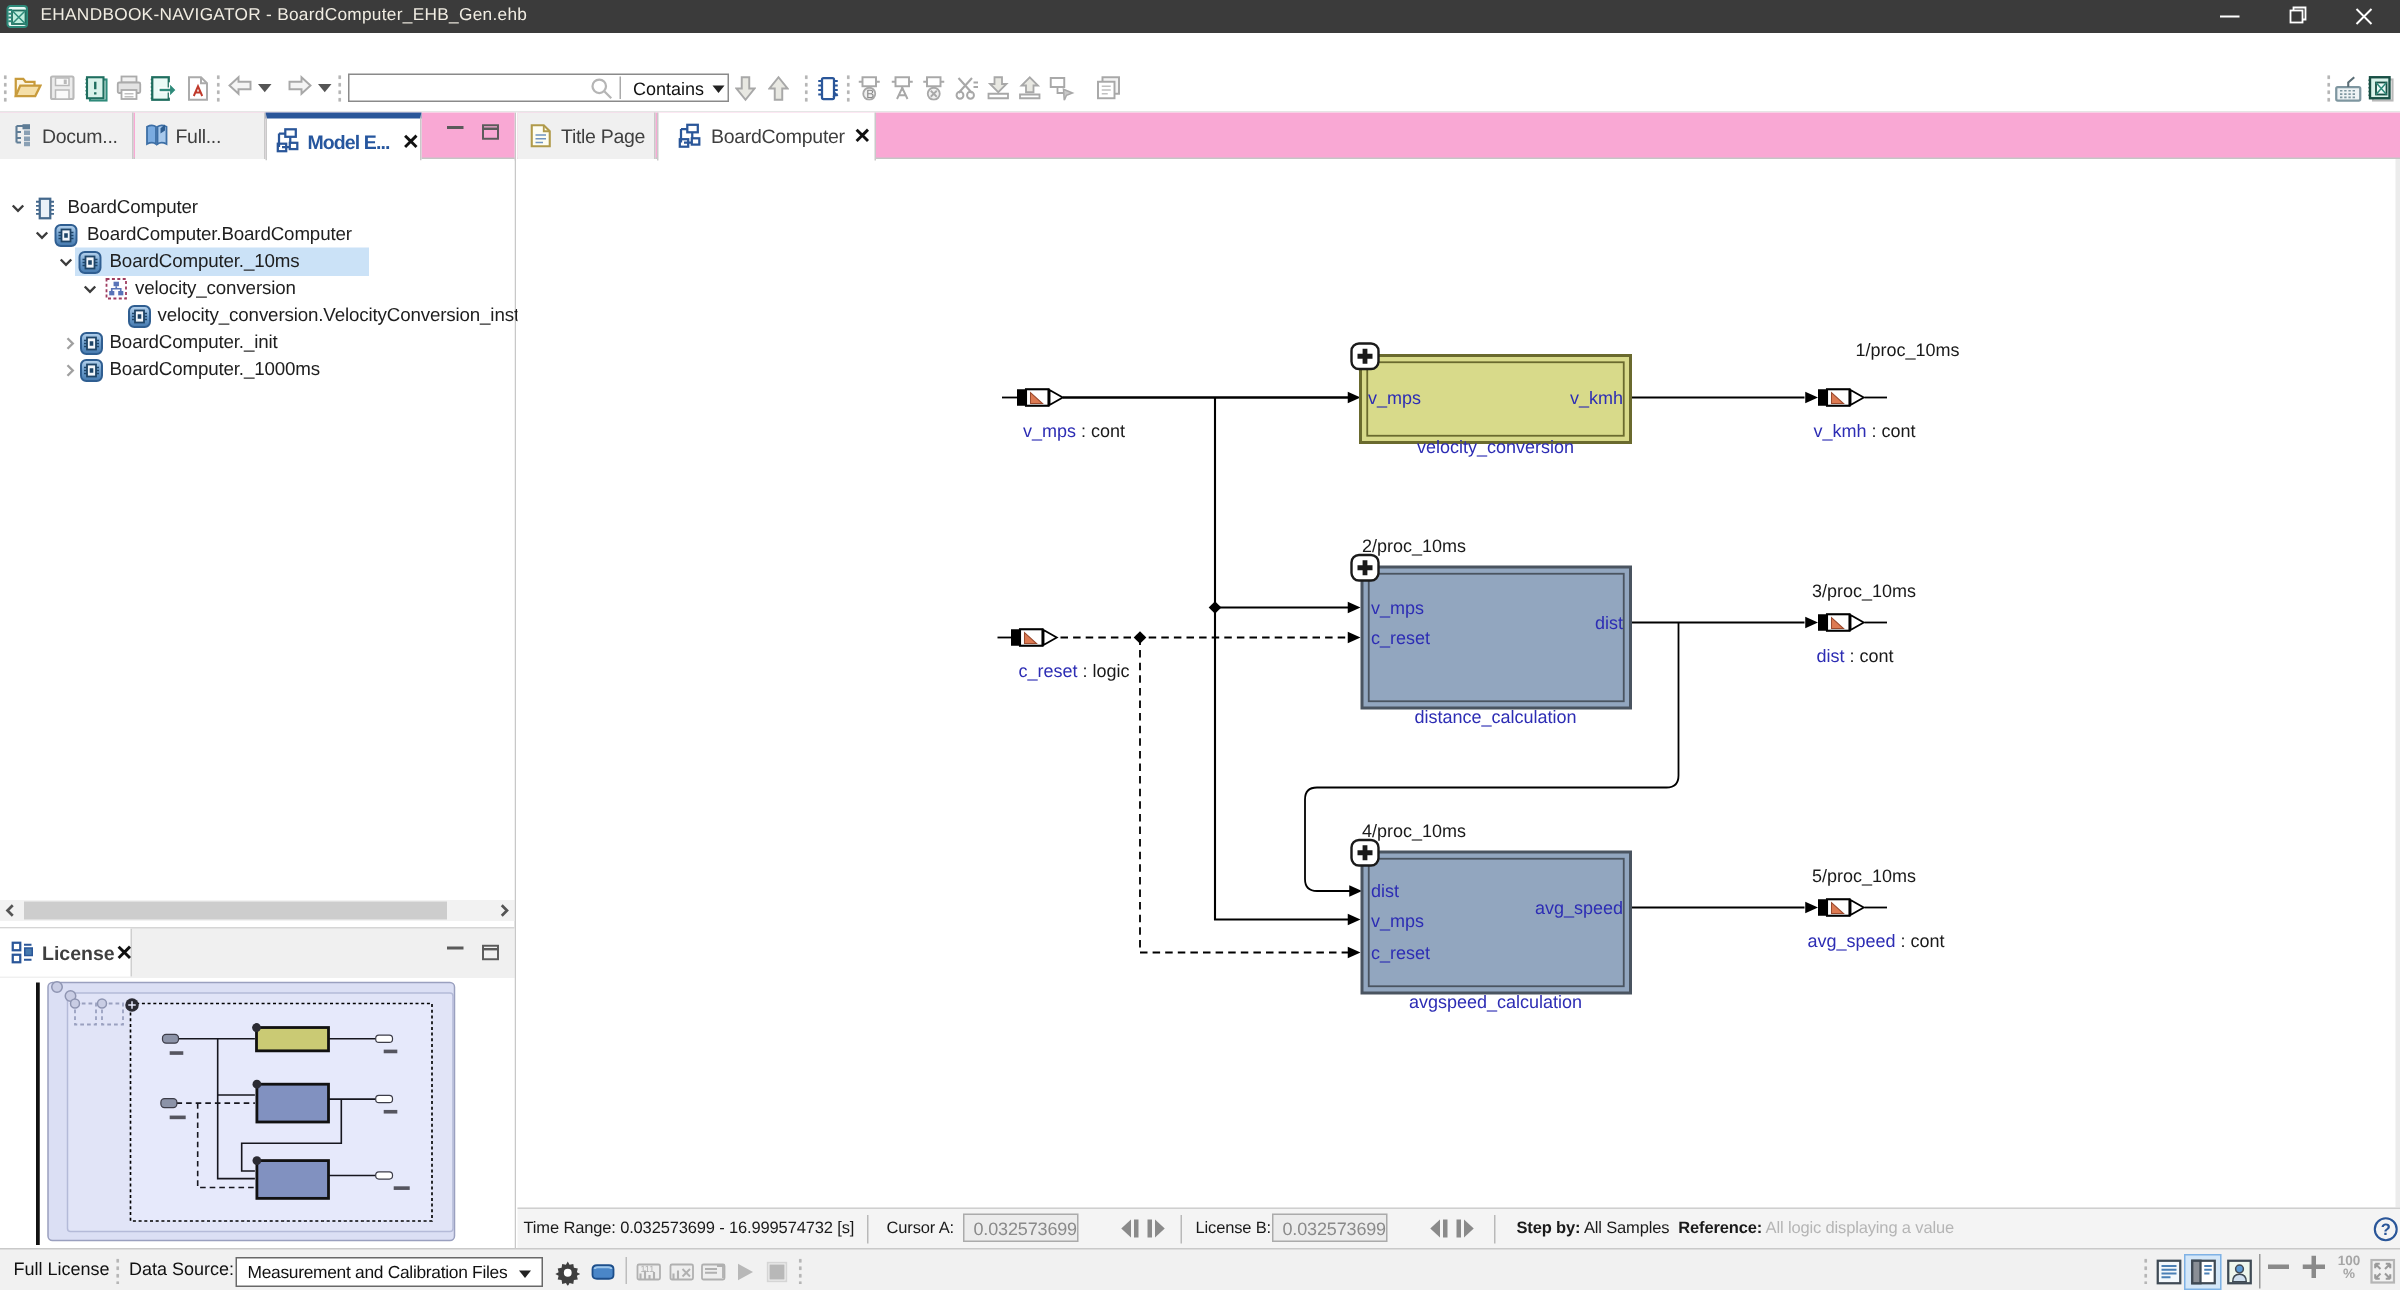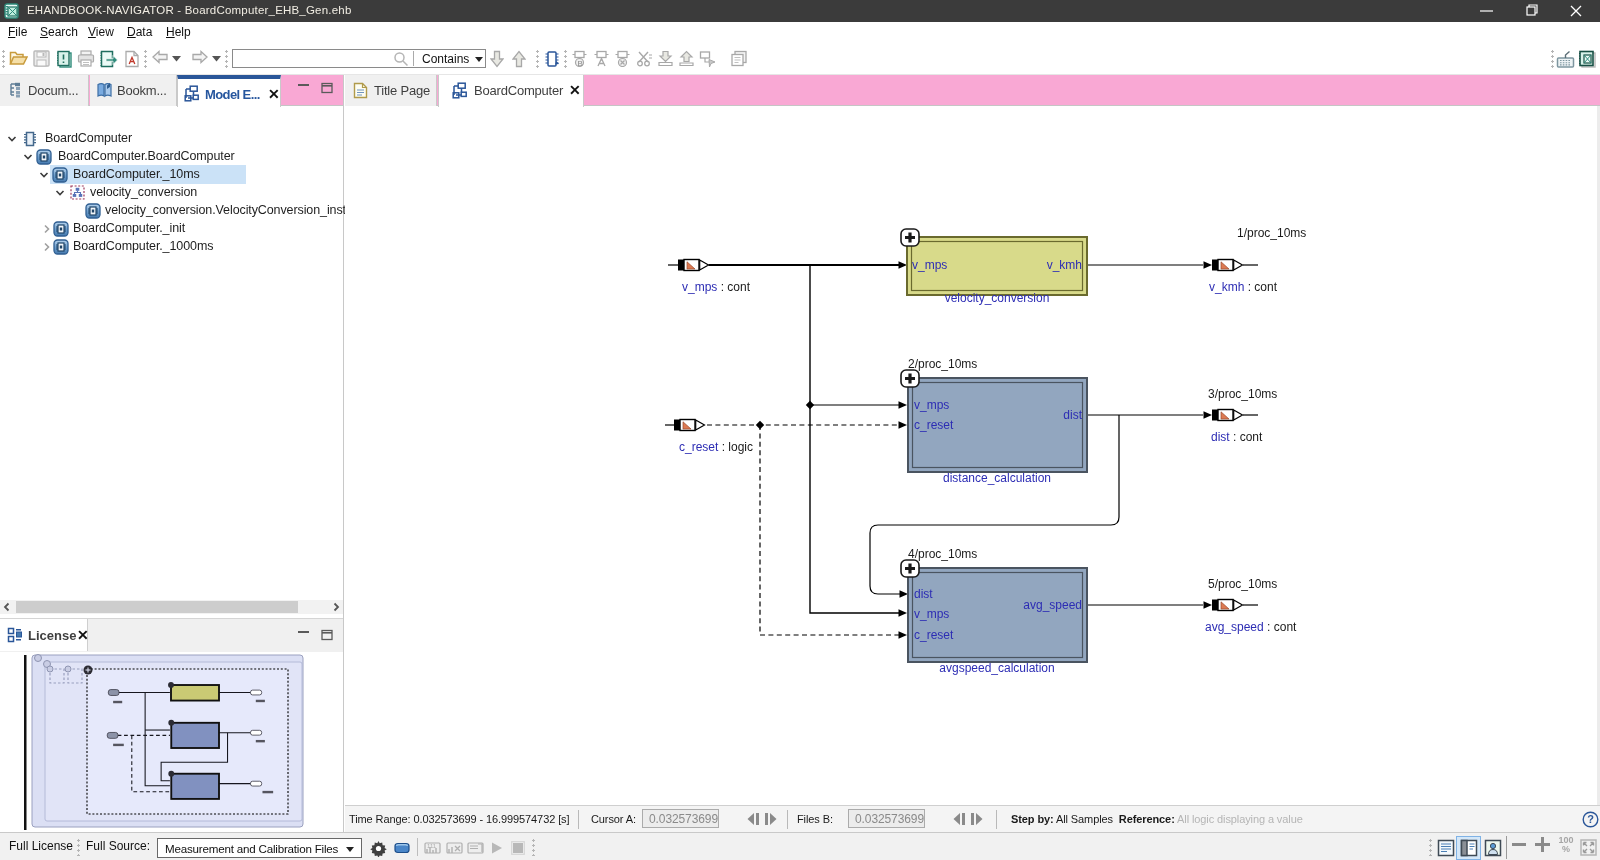--- a/index.html
+++ b/index.html
@@ -78,27 +78,20 @@
         <rect x="1.5" y="10.5" width="2.5" height="1.3" fill="#2e8a7a"></rect>
     </svg>
     <div class="ttl">EHANDBOOK-NAVIGATOR - BoardComputer_EHB_Gen.ehb</div>
     <svg class="abs" style="left:1475px;top:0" width="125" height="22" viewBox="0 0 125 22">
       <path d="M5 11 h13" stroke="#fff" stroke-width="1.2"></path>
       <rect x="52" y="7" width="8" height="8" fill="none" stroke="#fff" stroke-width="1.2"></rect>
       <path d="M54 7 v-2 h8 v8 h-2" fill="none" stroke="#fff" stroke-width="1.2"></path>
       <path d="M96 6 l10 10 m0 -10 l-10 10" stroke="#fff" stroke-width="1.3"></path>
     </svg>
   </div>
-  <div id="menubar" class="abs">
-    <div class="mitem" style="left:8px"><u>F</u>ile</div>
-    <div class="mitem" style="left:40px"><u>S</u>earch</div>
-    <div class="mitem" style="left:88px"><u>V</u>iew</div>
-    <div class="mitem" style="left:127px"><u>D</u>ata</div>
-    <div class="mitem" style="left:166px"><u>H</u>elp</div>
-  </div>
   <div id="toolbar" class="abs">
     <div class="grip" style="left:2px"></div>
     <svg class="tbi" style="left:9px" width="19" height="16" viewBox="0 0 19 16">
       <path d="M1.5 14 V2.5 h5 l1.5 2 h6 v2.5" fill="#fdf6e3" stroke="#c89b3c" stroke-width="1.5"></path>
       <path d="M1.5 14 L4.5 7 h13.5 L14.5 14 Z" fill="#f5dfa8" stroke="#c89b3c" stroke-width="1.5"></path>
     </svg>
     <svg class="tbi" style="left:33px" width="17" height="17" viewBox="0 0 17 17">
       <rect x="1" y="1" width="15" height="15" rx="1" fill="#ececec" stroke="#b9b9b9" stroke-width="1.4"></rect>
       <rect x="4" y="2" width="9" height="5" fill="#fafafa" stroke="#b9b9b9"></rect>
       <rect x="4" y="10" width="9" height="6" fill="#fafafa" stroke="#b9b9b9"></rect>
@@ -230,21 +223,21 @@
             <rect x="6" y="0.8" width="5" height="3.4" fill="#5f7d96"></rect>
           </svg>
           <div class="lbl" style="left:28px">Docum...</div>
         </div>
       <div class="tab" id="ltab2">
           <svg class="ico" style="left:6px" width="17" height="17" viewBox="0 0 17 17">
             <path d="M2 2.5 q3.5 -1.8 6 0 v11.5 q-2.5 -1.8 -6 0 Z" fill="#7aabe0" stroke="#3c6ea5" stroke-width="1.2"></path>
             <path d="M15 2.5 q-3.5 -1.8 -6 0 v11.5 q2.5 -1.8 6 0 Z" fill="#a8c9ec" stroke="#3c6ea5" stroke-width="1.2"></path>
             <path d="M11 3.5 l3 -2.5 v4 l-3 2 z" fill="#2f5e91"></path>
           </svg>
-          <div class="lbl" style="left:27px">Bookm...</div>
+          <div class="lbl" style="left:27px">Full...</div>
         </div>
       <div class="tab active" id="ltab3">
           <svg class="ico" style="left:6px;top:6px" width="17" height="17" viewBox="0 0 17 17">
             <g fill="none" stroke="#2a5699" stroke-width="1.5">
               <rect x="6.2" y="1.2" width="7" height="5"></rect>
               <rect x="1.2" y="10.8" width="5.6" height="5"></rect>
               <rect x="9.2" y="10.2" width="5" height="4.2"></rect>
               <path d="M2 4 h4 M2 4 v9 M4 13 h5 M9.5 6.5 v4"></path>
             </g>
           </svg>
@@ -548,40 +541,40 @@
       <div class="abs" style="left:233px;top:4px;width:1px;height:19px;background:#b9b9b9"></div>
       <div class="abs" style="left:246px;top:7px">Cursor A:</div>
       <div class="abs" style="left:297px;top:3px;width:77px;height:19px;background:#ececec;border:1px solid #ababab;color:#8a8a8a;padding:2px 0 0 6px;font-size:12px">0.032573699</div>
       <svg class="abs" style="left:401px;top:6px" width="32" height="14" viewBox="0 0 32 14">
           <path d="M8 1 L1.5 7 L8 13 Z" fill="#8a8a8a"></path>
           <rect x="10" y="1" width="3" height="12" fill="#8a8a8a"></rect>
           <path d="M24 1 L30.5 7 L24 13 Z" fill="#8a8a8a"></path>
           <rect x="19" y="1" width="3" height="12" fill="#8a8a8a"></rect>
         </svg>
       <div class="abs" style="left:442px;top:4px;width:1px;height:19px;background:#b9b9b9"></div>
-      <div class="abs" style="left:452px;top:7px">Files B:</div>
+      <div class="abs" style="left:452px;top:7px">License B:</div>
       <div class="abs" style="left:503px;top:3px;width:77px;height:19px;background:#ececec;border:1px solid #ababab;color:#8a8a8a;padding:2px 0 0 6px;font-size:12px">0.032573699</div>
       <svg class="abs" style="left:607px;top:6px" width="32" height="14" viewBox="0 0 32 14">
           <path d="M8 1 L1.5 7 L8 13 Z" fill="#8a8a8a"></path>
           <rect x="10" y="1" width="3" height="12" fill="#8a8a8a"></rect>
           <path d="M24 1 L30.5 7 L24 13 Z" fill="#8a8a8a"></path>
           <rect x="19" y="1" width="3" height="12" fill="#8a8a8a"></rect>
         </svg>
       <div class="abs" style="left:651px;top:4px;width:1px;height:19px;background:#b9b9b9"></div>
       <div class="abs" style="left:666px;top:7px"><b>Step by:</b> All Samples&nbsp; <b>Reference:</b> <span style="color:#b5b5b5">All logic displaying a value</span></div>
       <svg class="abs" style="left:1237px;top:5px" width="17" height="17" viewBox="0 0 17 17">
           <circle cx="8.5" cy="8.5" r="7.3" fill="none" stroke="#2a5699" stroke-width="1.4"></circle>
           <text x="8.5" y="12.4" text-anchor="middle" font-size="11" font-weight="bold" fill="#2a5699" font-family="Liberation Sans">?</text>
         </svg>
     </div>
   </div>
   <div id="bottombar" class="abs">
     <div class="abs" style="left:9px;top:6px">Full License</div>
     <div class="grip" style="left:77px;top:5px;height:18px"></div>
-    <div class="abs" style="left:86px;top:6px">Full Source:</div>
+    <div class="abs" style="left:86px;top:6px">Data Source:</div>
     <div class="abs" style="left:157px;top:5px;width:205px;height:20px;background:#fff;border:1px solid #686868;font-size:11.6px;letter-spacing:-0.2px;padding:3px 0 0 7px">Measurement and Calibration Files
       <div class="abs" style="right:7px;top:8px;width:0;height:0;border-left:4.5px solid transparent;border-right:4.5px solid transparent;border-top:5px solid #222"></div>
     </div>
     <svg class="abs" style="left:370px;top:7px" width="17" height="17" viewBox="0 0 17 17">
         <path d="M8.5 1 l1.2 2.2 2.5-.6 .4 2.6 2.6 .4 -.6 2.5 2.2 1.2 -2.2 1.2 .6 2.5 -2.6 .4 -.4 2.6 -2.5 -.6 -1.2 2.2 -1.2 -2.2 -2.5 .6 -.4 -2.6 -2.6 -.4 .6 -2.5 -2.2 -1.2 2.2 -1.2 -.6 -2.5 2.6 -.4 .4 -2.6 2.5 .6 Z" fill="#3f3f3f"></path>
         <circle cx="8.5" cy="8.5" r="2.6" fill="#fff"></circle>
       </svg>
     <svg class="abs" style="left:393px;top:8px" width="18" height="14" viewBox="0 0 18 14">
         <path d="M2 5 Q2 2.5 5 2.5 h8 Q16 2.5 16 5 v4 Q16 11.5 13 11.5 h-8 Q2 11.5 2 9 Z" fill="#4a86c8" stroke="#1d4e8a" stroke-width="1.2"></path>
         <path d="M3.5 5 Q3.5 3.8 5.5 3.8 h7 Q14.5 3.8 14.5 5" stroke="#9dc6ea" stroke-width="1.4" fill="none"></path>

